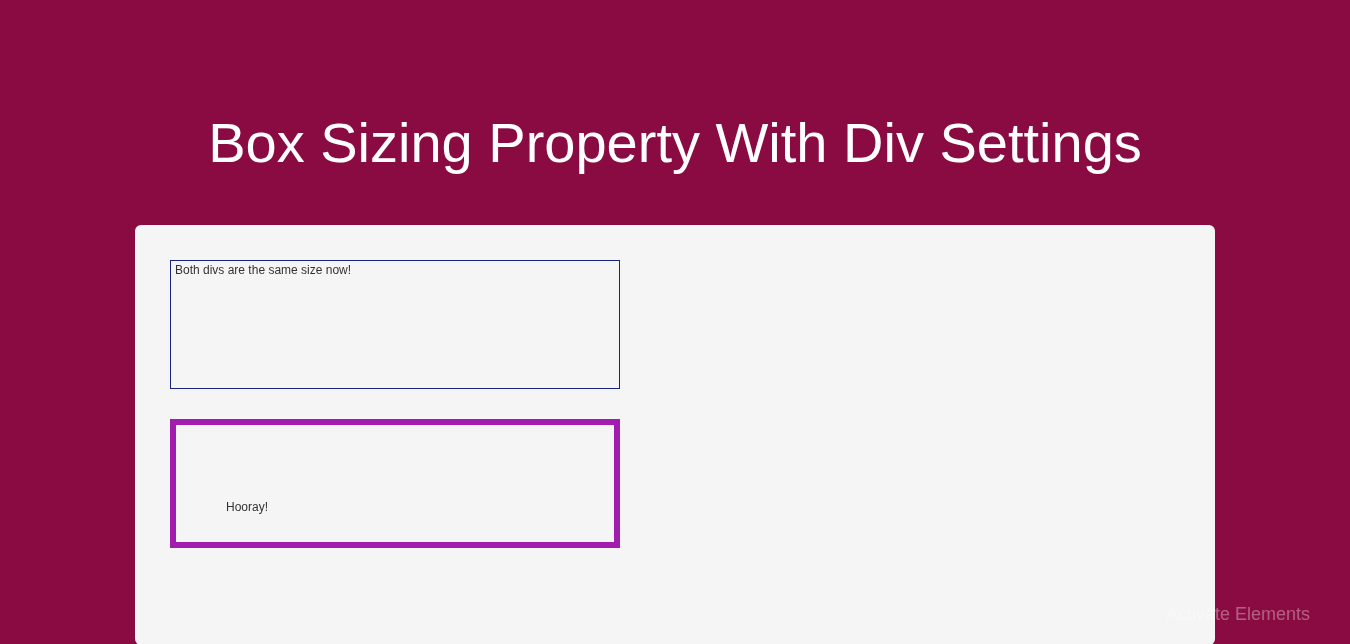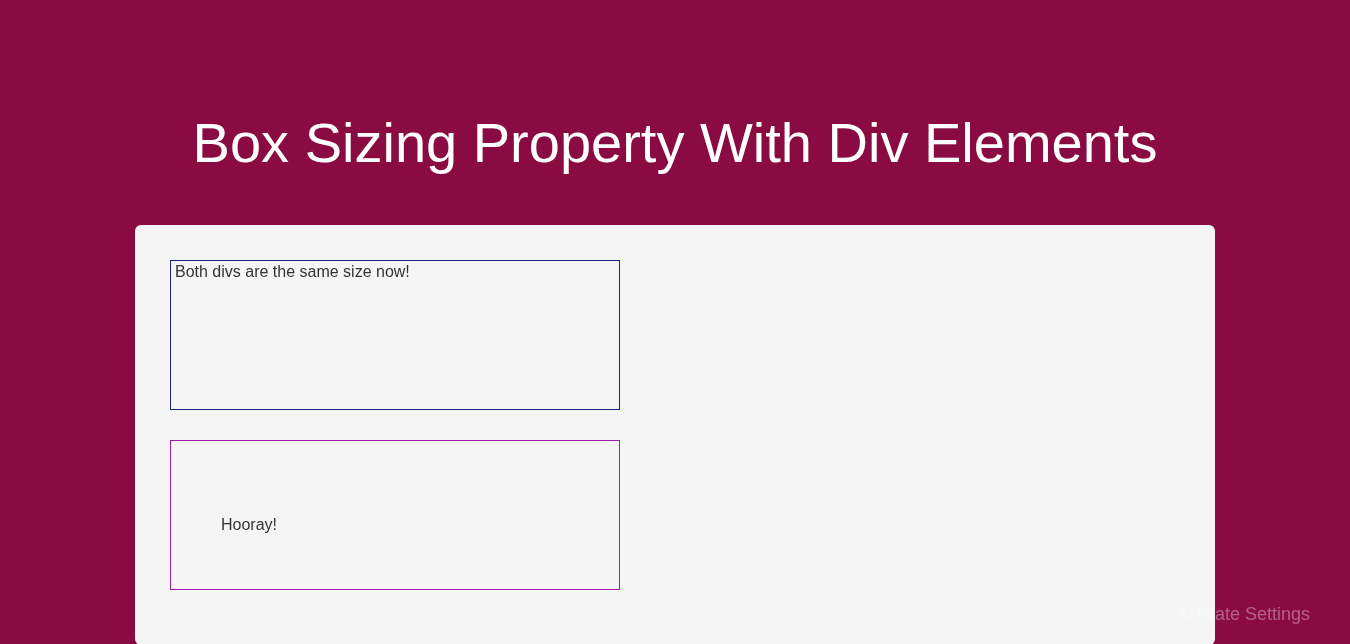--- a/index.html
+++ b/index.html
@@ -26,58 +26,58 @@
     .content-card {
       background-color: #f5f5f5;
       width: 1080px;
       margin: 0 auto;
       border-radius: 6px;
       padding: 35px 35px 35px 35px;
       min-height: 420px;
     }
     .demo-box {
       width: 450px;
-      height: 150px;
+      height: 129px;
       background-color: #f5f5f5;
-      font-size: 16px;
+      font-size: 12px;
       color: #333333;
       box-sizing: border-box;
     }
     .box-blue {
       border: 1px solid #1a237e;
       margin-bottom: 30px;
       padding: 2px 4px;
     }
     .box-red {
-      border: 1px solid #a21caf;
+      border: 6px solid #a21caf;
       padding: 75px 50px 13px 50px;
     }
     .watermark {
       position: absolute;
       right: 40px;
       bottom: 18px;
       color: rgba(255,255,255,0.35);
       font-size: 18px;
       text-align: left;
       line-height: 1.3;
     }
     .watermark .sub {
       font-size: 14px;
       color: rgba(255,255,255,0.28);
     }
   </style>
 </head>
 <body>
 
-<h1 class="page-title">Box Sizing Property With Div Elements</h1>
+<h1 class="page-title">Box Sizing Property With Div Settings</h1>
 
 <div class="content-card">
   <div class="demo-box box-blue">
     <span>Both divs are the same size now!</span>
   </div>
   <div class="demo-box box-red">
     <span>Hooray!</span>
   </div>
 </div>
 
 <div class="watermark">
-  <div>Activate Settings</div>
+  <div>Activate Elements</div>
 </div>
 
 </body></html>

